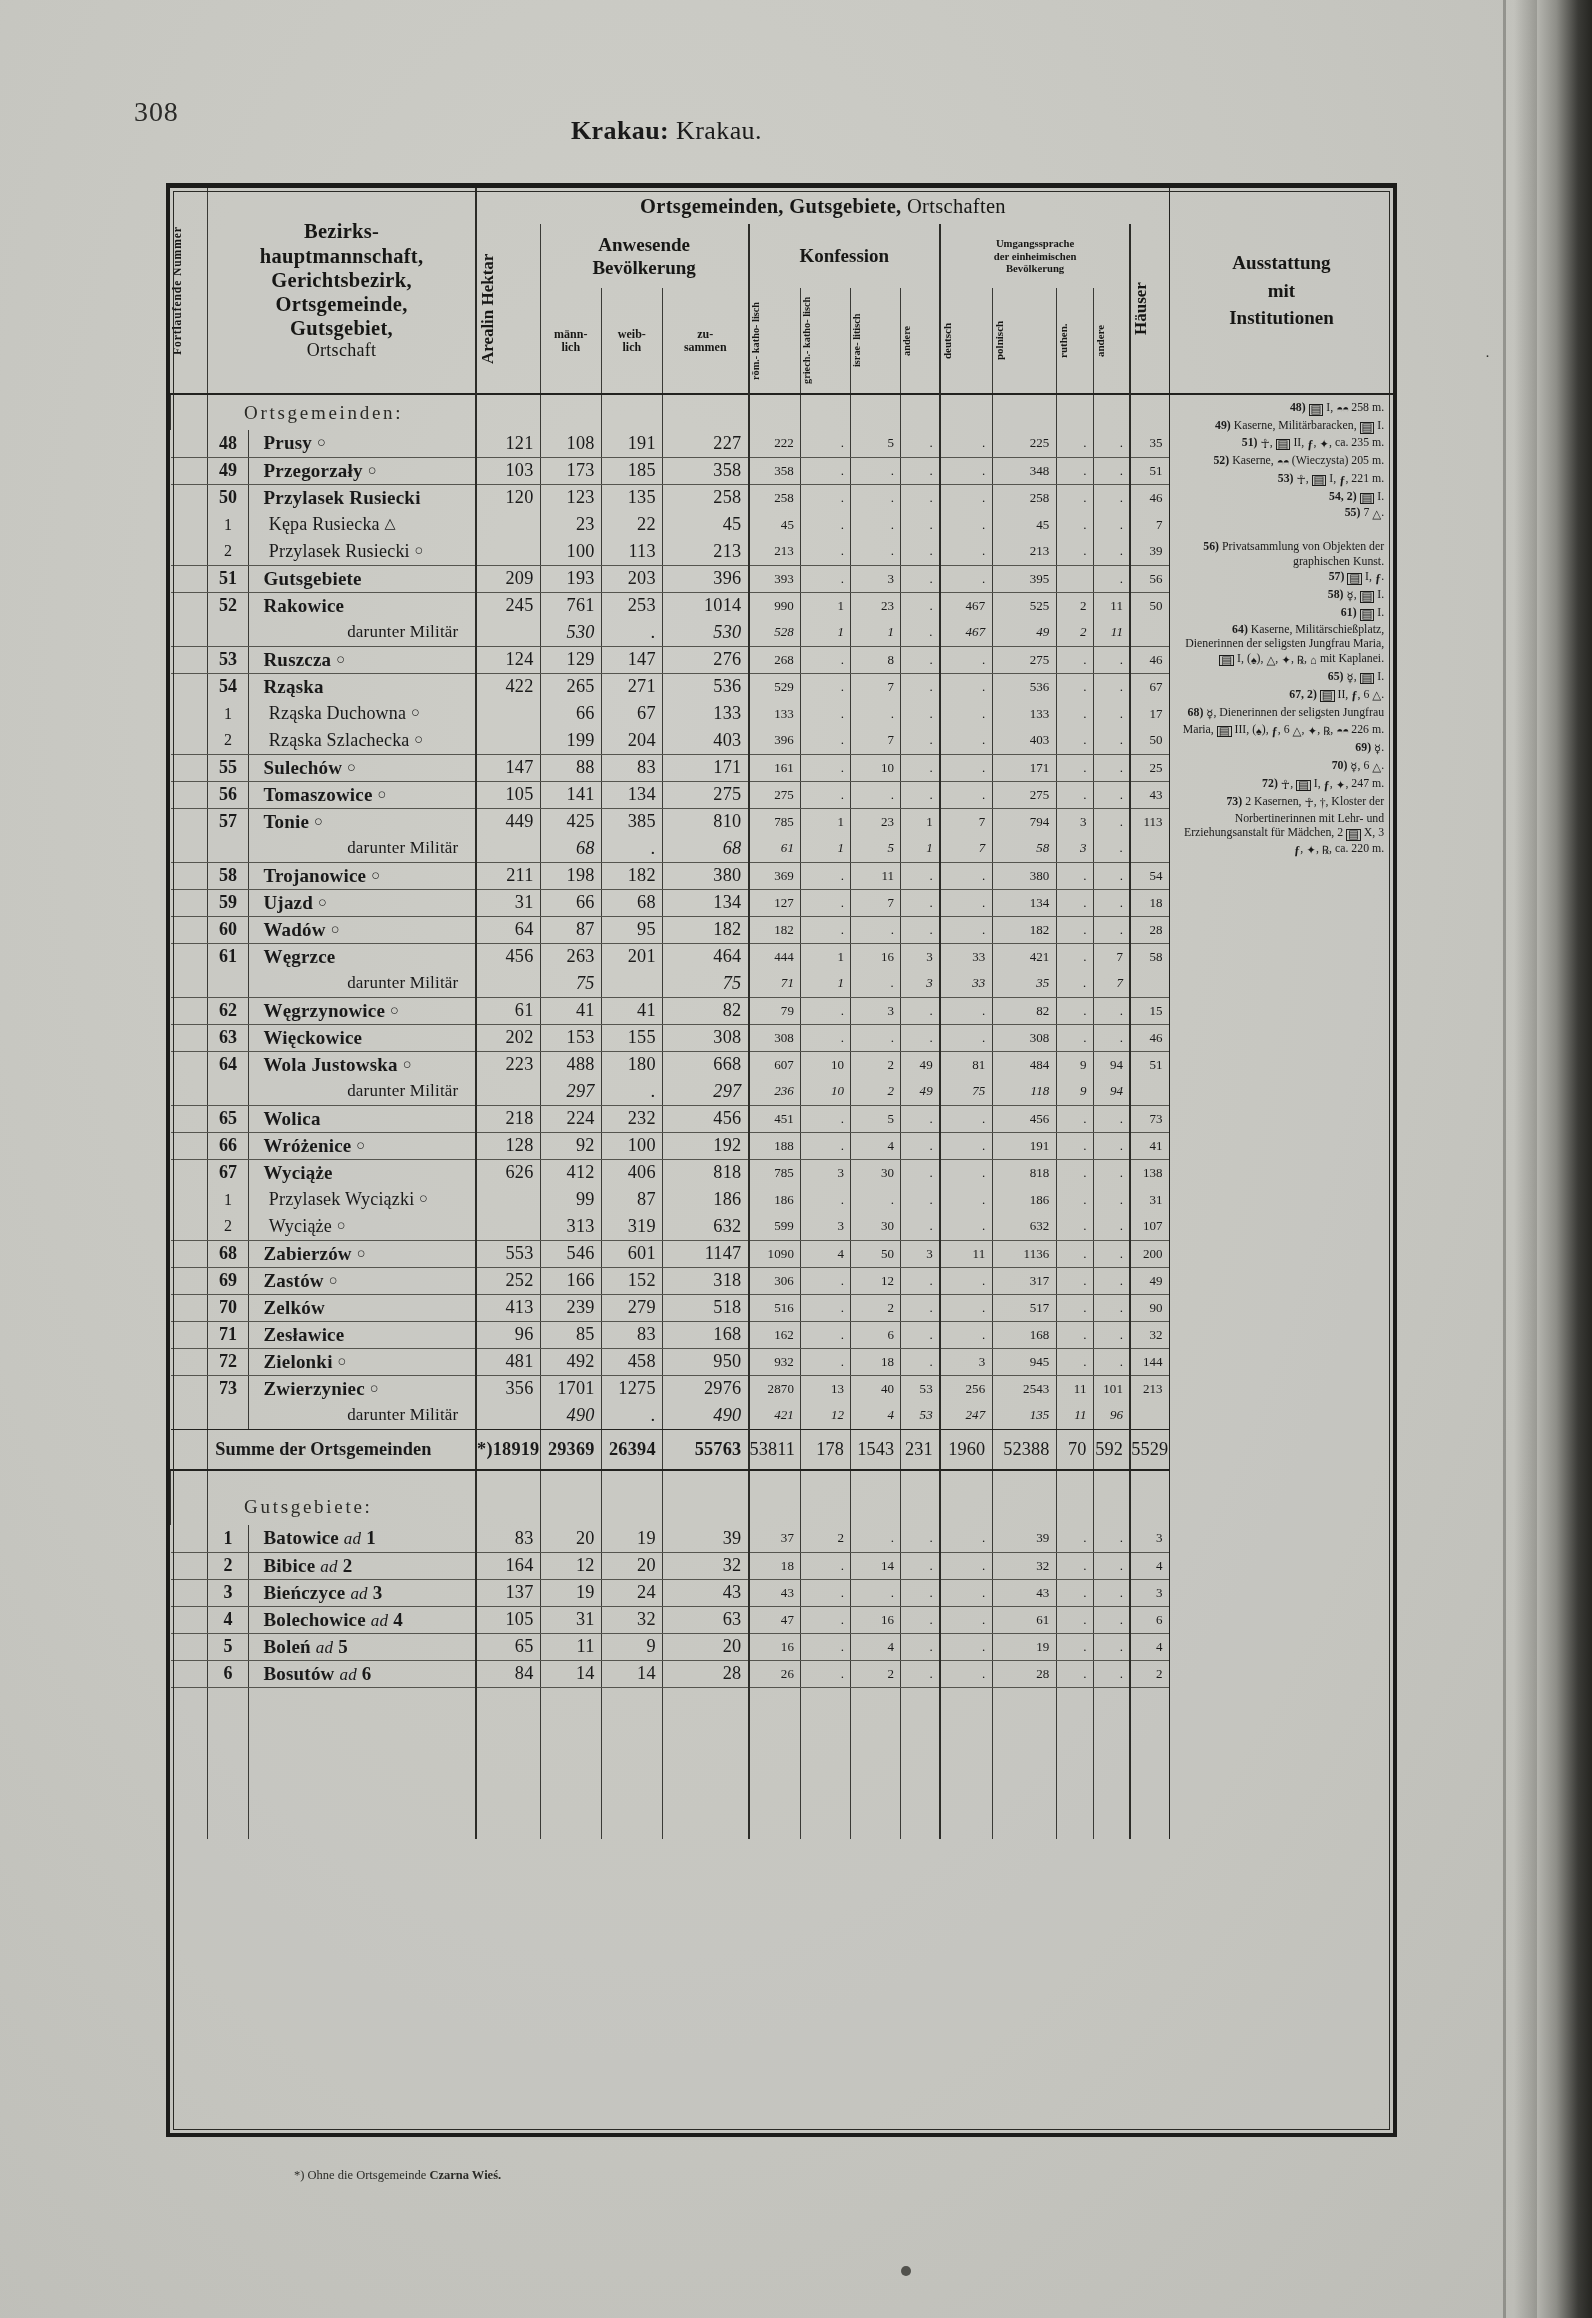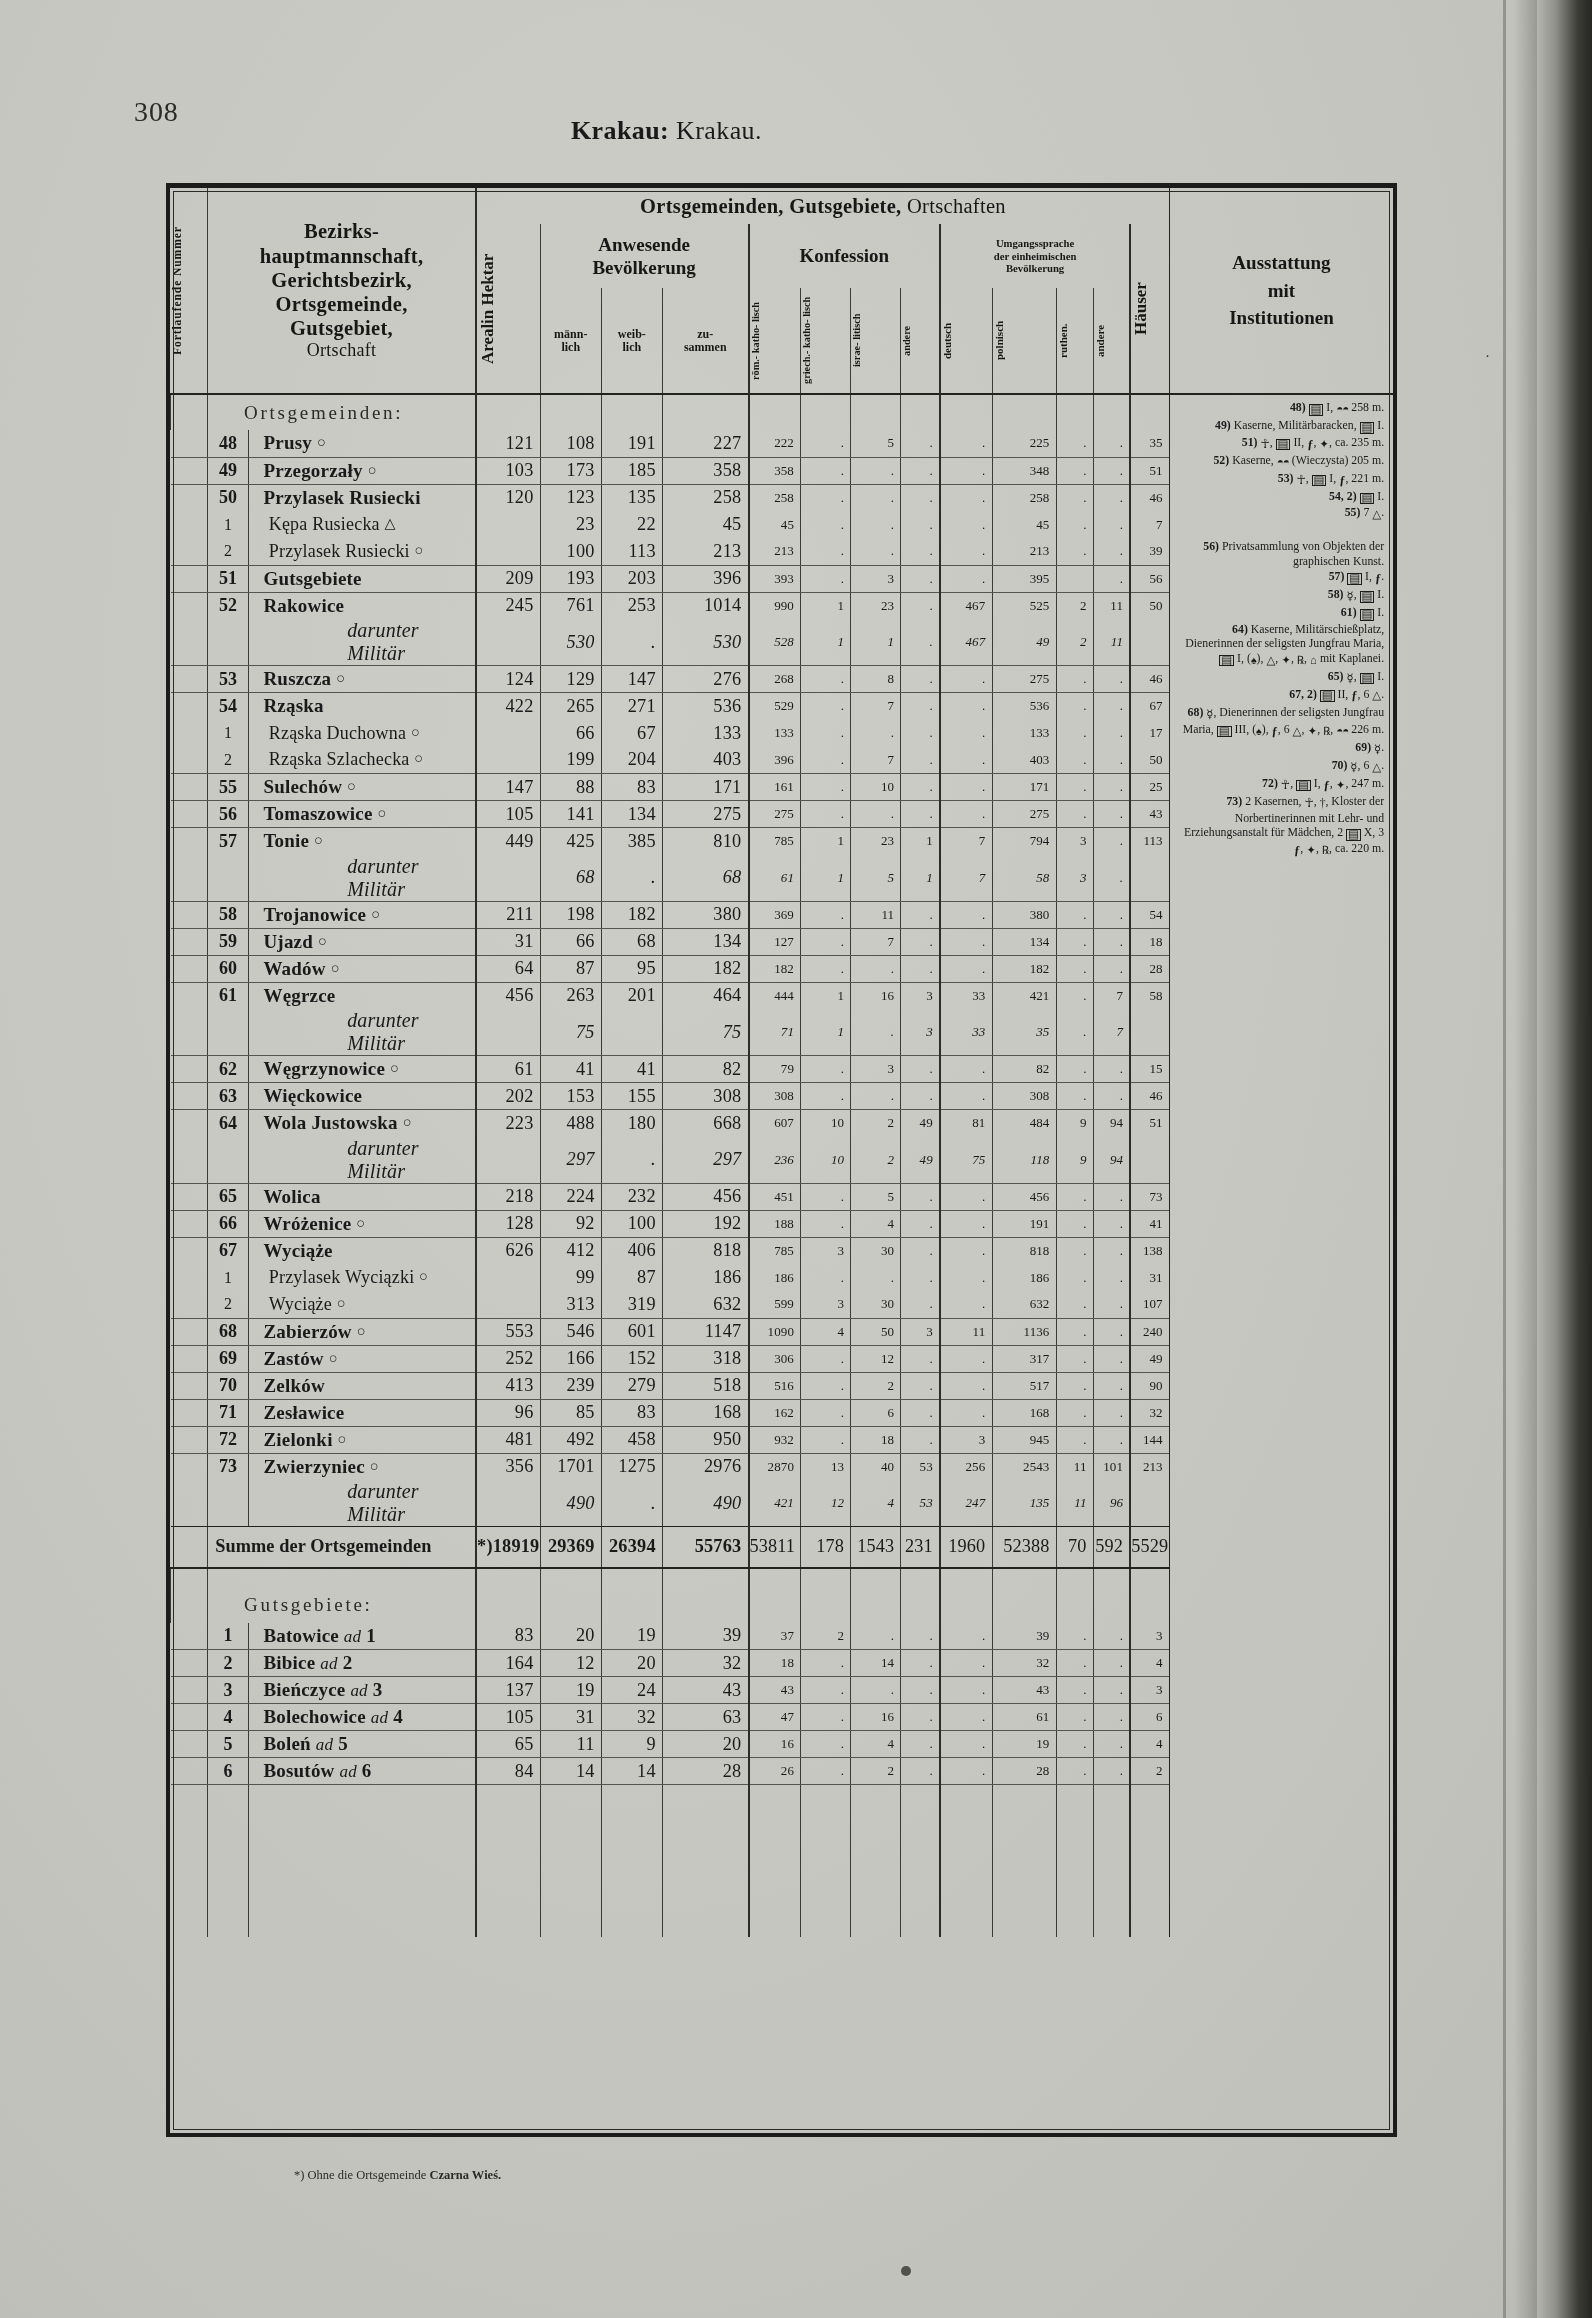--- a/index.html
+++ b/index.html
@@ -67,21 +67,21 @@
   .vertbox{height:105px;display:flex;align-items:center;justify-content:center;}
 
   
   .r{height:27px;}
   .num{text-align:right;padding-right:6.2px;font-size:18.3px;letter-spacing:0.2px;}
   .numS{text-align:right;padding-right:6.2px;font-size:13px;letter-spacing:0.1px;}
   .idx{text-align:center;font-size:18px;font-weight:bold;}
   .idx.sub{font-weight:normal;font-size:16px;}
   .nm{padding-left:14.3px;font-size:19px;font-weight:bold;letter-spacing:0.2px;}
   .nm.sub{font-weight:normal;font-size:18px;padding-left:19.6px;}
-  .nm.mil{font-style:italic;font-weight:normal;font-size:20px;padding-left:98px;}
+  .nm.mil{font-weight:normal;font-size:17px;padding-left:98px;}
   .ital{font-style:italic;}
   .grp{font-size:19px;letter-spacing:2.7px;padding-left:36px;color:#2b2b27;}
   .ringo{font-size:14.3px;vertical-align:1.8px;}
   .sumrow td{font-size:18.3px;font-weight:bold;}
   .sumname{font-size:18px;padding-left:7.1px;letter-spacing:0.1px;font-weight:normal;}
 
   .sep td{border-bottom:0.9px solid #55554f;}
   .sepL td{border-bottom:1.8px solid #22221f;}
   .sepD td{border-bottom:2.7px double #22221f;}
 
@@ -820,21 +820,21 @@
           <td class="num vline" style="">601</td>
           <td class="num vline" style="">1147</td>
           <td class="numS vline2" style="">1090</td>
           <td class="numS vline" style="">4</td>
           <td class="numS vline" style="">50</td>
           <td class="numS vline" style="">3</td>
           <td class="numS vline2" style="">11</td>
           <td class="numS vline" style="">1136</td>
           <td class="numS vline" style="">.</td>
           <td class="numS vline" style="">.</td>
-          <td class="numS vline2" style="">240</td>
+          <td class="numS vline2" style="">200</td>
         </tr>
         <tr class="r sep">
           <td class="idx"></td>
           <td class="idx vline">69</td>
           <td class="nm vline">Zastów <span class="ringo">○</span></td>
           <td class="num vline2" style="">252</td>
           <td class="num vline" style="">166</td>
           <td class="num vline" style="">152</td>
           <td class="num vline" style="">318</td>
           <td class="numS vline2" style="">306</td>

